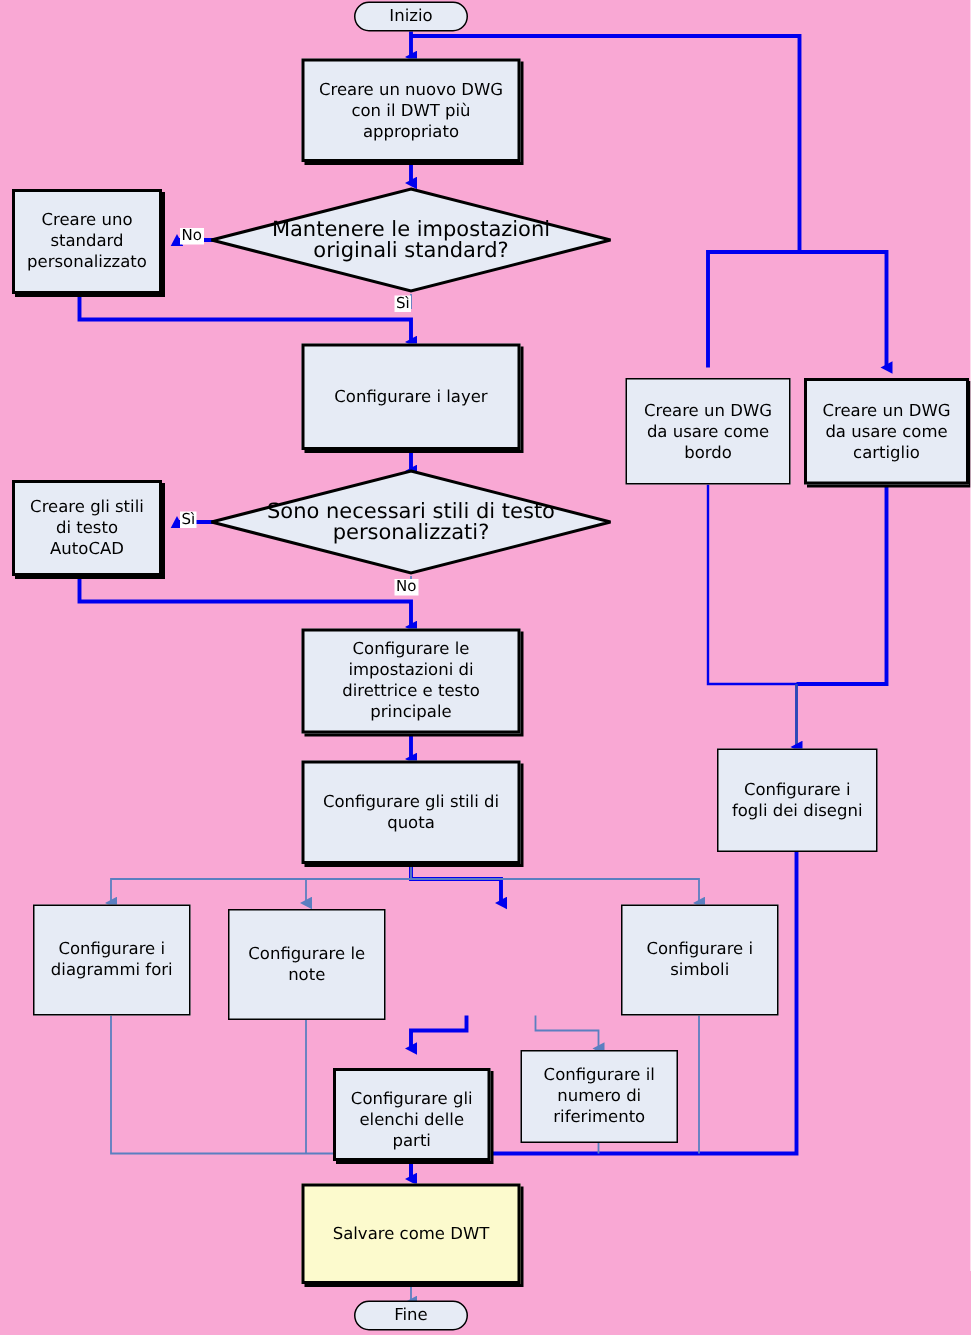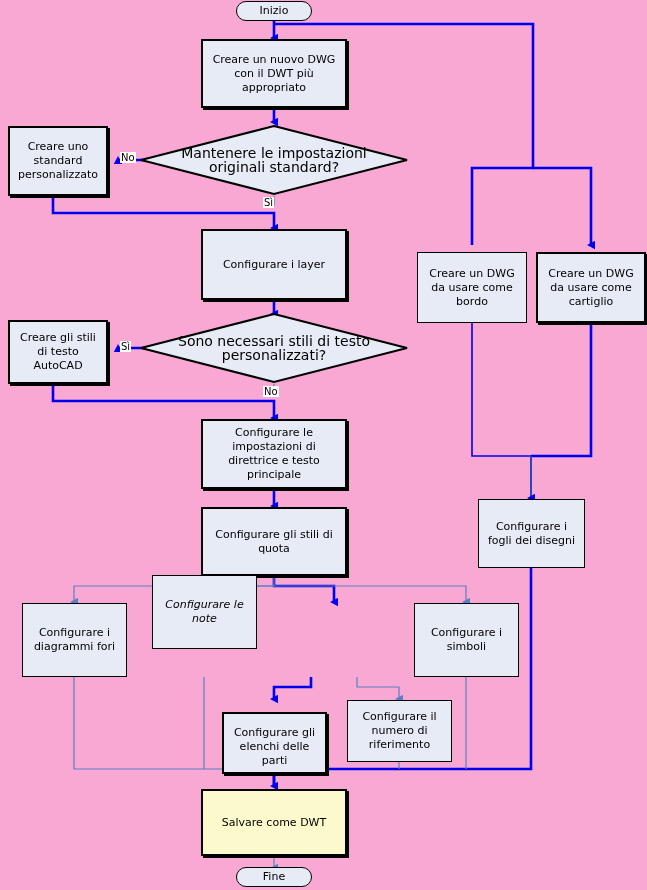--- a/index.html
+++ b/index.html
@@ -204,21 +204,21 @@
   </div>
 
   <div class="node proc" style="left:201px; top:507px; width:146px; height:69px; padding:4px 8px;">
     <span>Configurare gli stili di quota</span>
   </div>
 
   <div class="node proc thin" style="left:22px; top:603px; width:105px; height:74px; padding:4px 6px;">
     <span>Configurare i diagrammi fori</span>
   </div>
 
-  <div class="node proc thin" style="left:152px; top:575px; width:105px; height:74px; padding:4px 6px;font-style:italic;">
+  <div class="node proc thin" style="left:152px; top:606px; width:105px; height:74px; padding:4px 6px;">
     <span>Configurare le note</span>
   </div>
 
 
   <div class="node proc thin" style="left:414px; top:603px; width:105px; height:74px; padding:4px 6px;">
     <span>Configurare i simboli</span>
   </div>
 
   <div class="node proc" style="left:222px; top:712px; width:105px; height:62px; padding:4px 6px;align-items:flex-end;">
     <span>Configurare gli elenchi delle parti</span>

